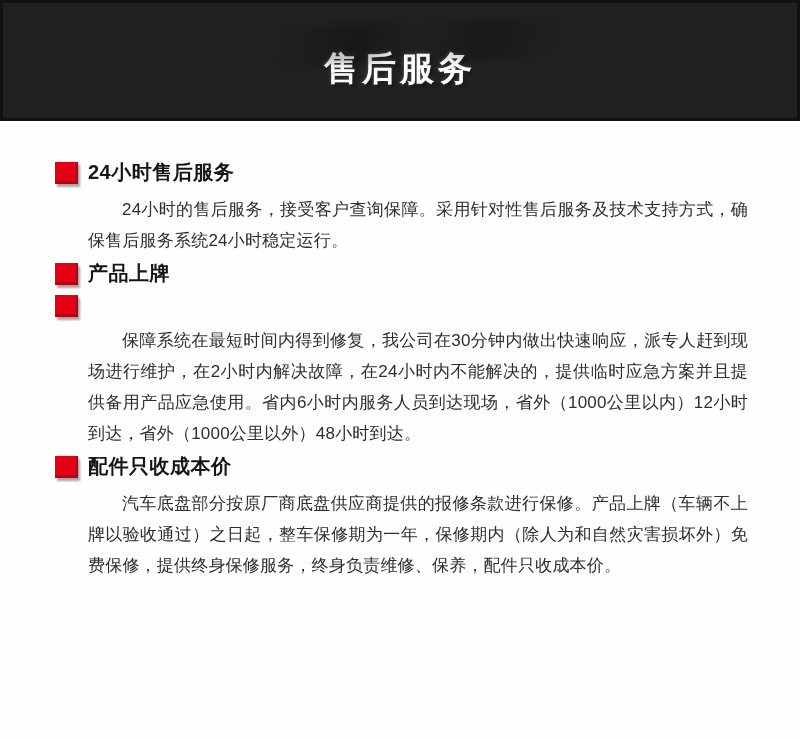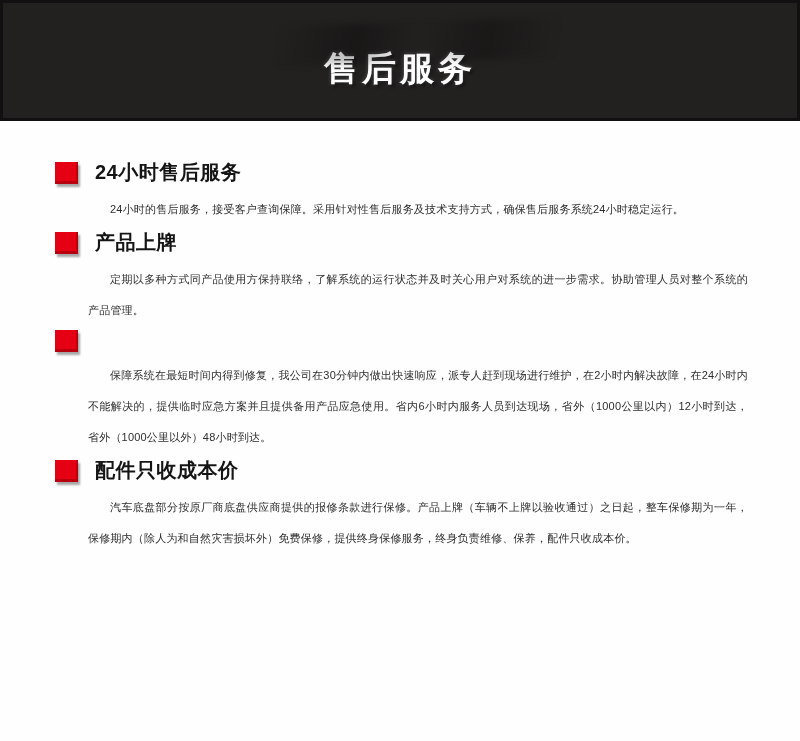--- a/index.html
+++ b/index.html
@@ -52,40 +52,40 @@
     pointer-events: none;
   }
   
   .content {
     box-sizing: border-box;
     padding: 34px 0 0 55px;
   }
   .section-head {
     display: flex;
     align-items: center;
-    gap: 17px;
+    gap: 10px;
     margin: 4px 0 8px 0;
   }
   .bullet {
     flex: 0 0 auto;
     width: 23px;
     height: 22px;
     background: #e60014;
     box-shadow: 2px 3px 2px rgba(60,60,60,0.45), inset -2px -3px 0 rgba(150,0,10,0.55);
   }
   .section-title {
     font-size: 20px;
     font-weight: bold;
     color: #151515;
     margin: 0;
     letter-spacing: 0.5px;
   }
   .para {
     margin: 0 52px 0 33px;
-    font-size: 11px;
+    font-size: 17px;
     line-height: 31px;
     color: #2e2e2e;
     text-indent: 2em;
     text-align: justify;
     letter-spacing: 0.2px;
   }
 </style>
 </head>
 <body>
 
@@ -104,21 +104,20 @@
         <h2 class="section-title">24小时售后服务</h2>
       </div>
       <p class="para">24小时的售后服务，接受客户查询保障。采用针对性售后服务及技术支持方式，确保售后服务系统24小时稳定运行。</p>
     </div>
 
     <div class="section">
       <div class="section-head">
         <span class="bullet"></span>
         <h2 class="section-title">产品上牌</h2>
       </div>
-      <p class="para">定期以多种方式同产品使用方保持联络，了解系统的运行状态并及时关心用户对系统的进一步需求。协助管理人员对整个系统的产品管理。</p>
     </div>
 
     <div class="section">
       <div class="section-head">
         <span class="bullet"></span>
       </div>
       <p class="para">保障系统在最短时间内得到修复，我公司在30分钟内做出快速响应，派专人赶到现场进行维护，在2小时内解决故障，在24小时内不能解决的，提供临时应急方案并且提供备用产品应急使用。省内6小时内服务人员到达现场，省外（1000公里以内）12小时到达，省外（1000公里以外）48小时到达。</p>
     </div>
 
     <div class="section">

